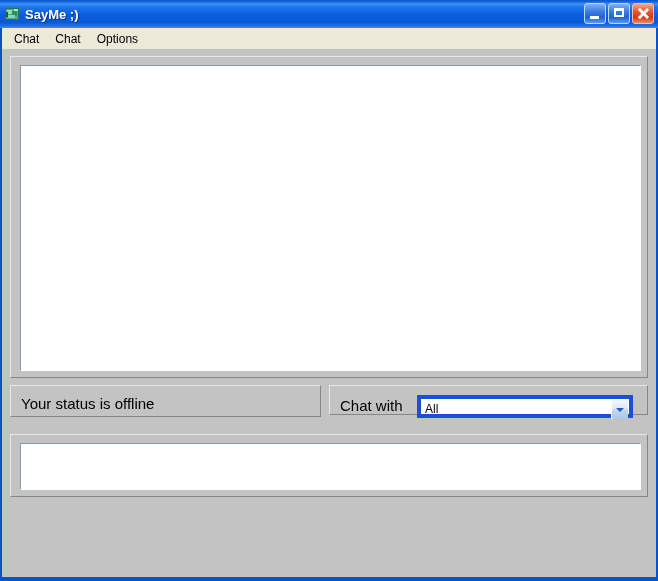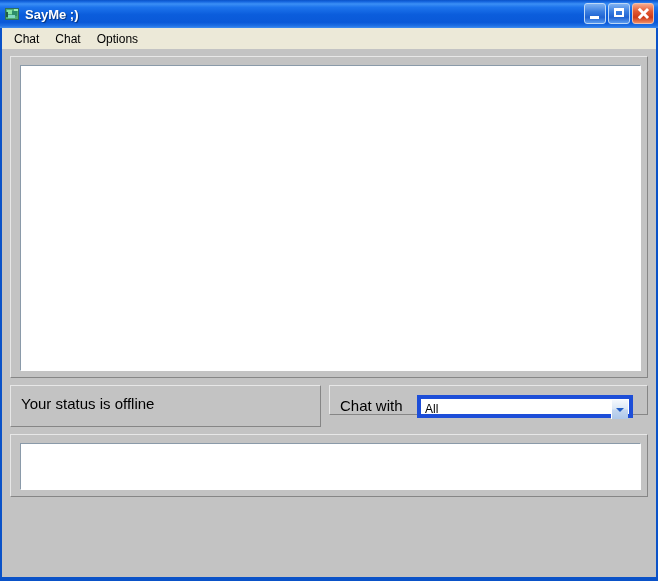--- a/index.html
+++ b/index.html
@@ -158,21 +158,21 @@
     border-bottom: 1px solid #ffffff;
     box-sizing: border-box;
     overflow: hidden;
   }
 
   
   #chat-history-panel { left: 8px; top: 7px; width: 638px; height: 322px; }
   #chat-history { left: 9px; top: 8px; width: 621px; height: 306px; }
 
   
-  #status-panel { left: 8px; top: 336px; width: 311px; height: 42px; }
+  #status-panel { left: 8px; top: 336px; width: 311px; height: 32px; }
   #status-text {
     position: absolute;
     left: 10px; top: 9px;
     font-size: 15px;
     color: #000000;
     white-space: nowrap;
   }
 
   #chatwith-panel { left: 327px; top: 336px; width: 319px; height: 30px; padding-left: 34px; }
   #chatwith-label {

